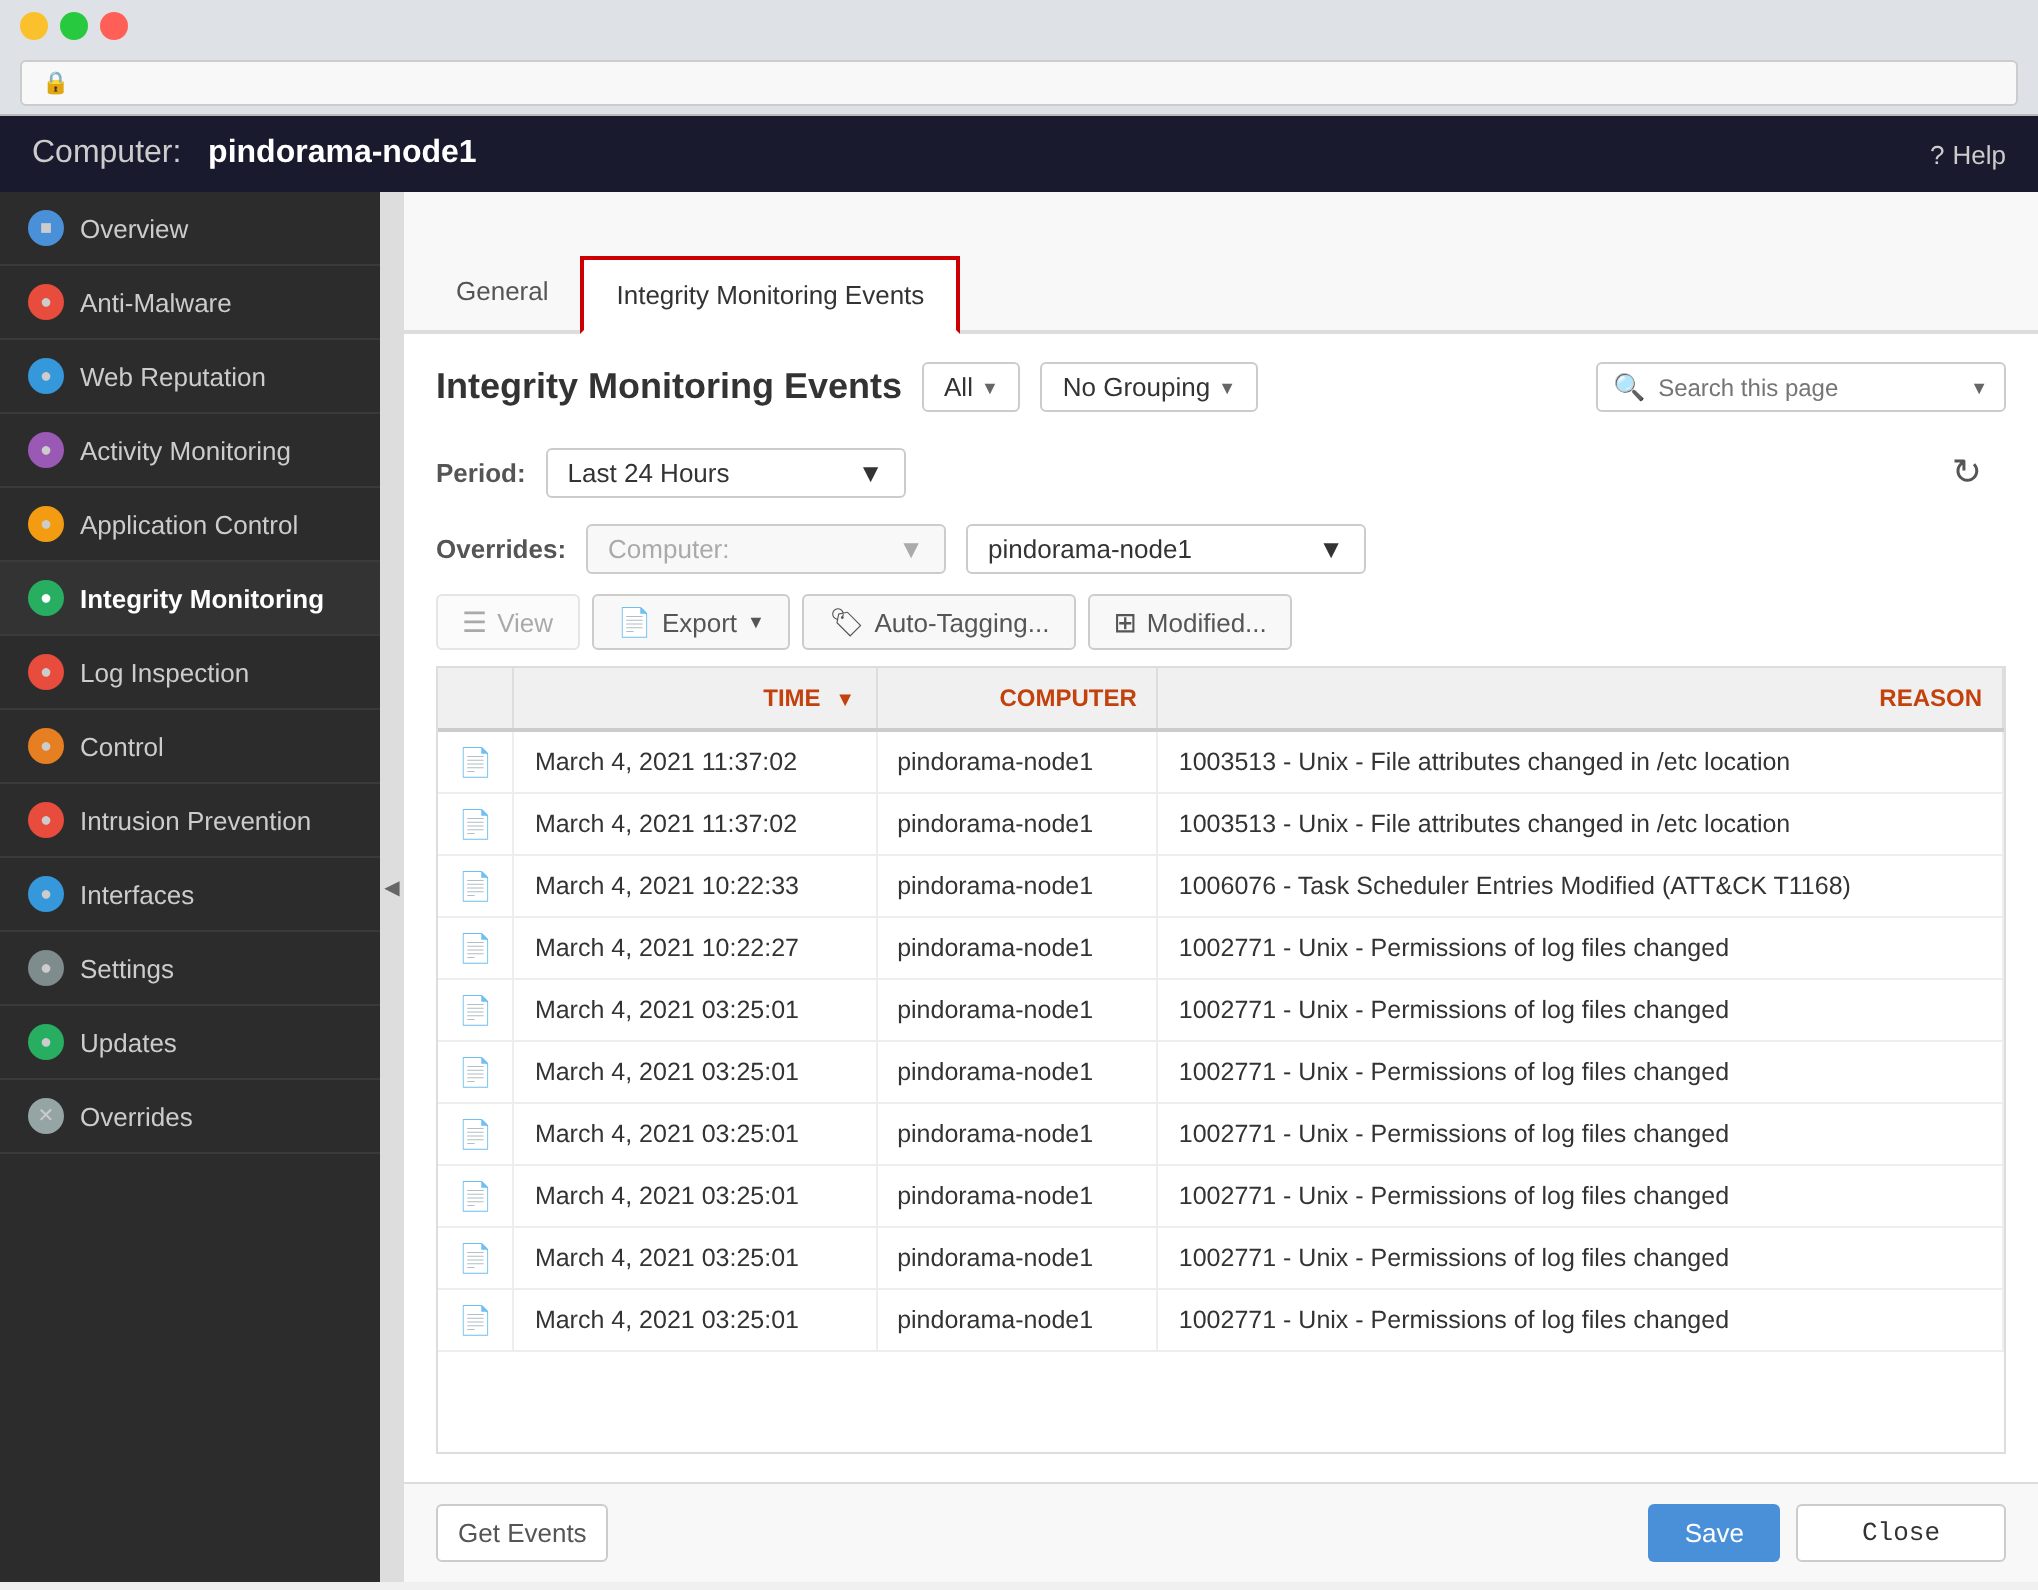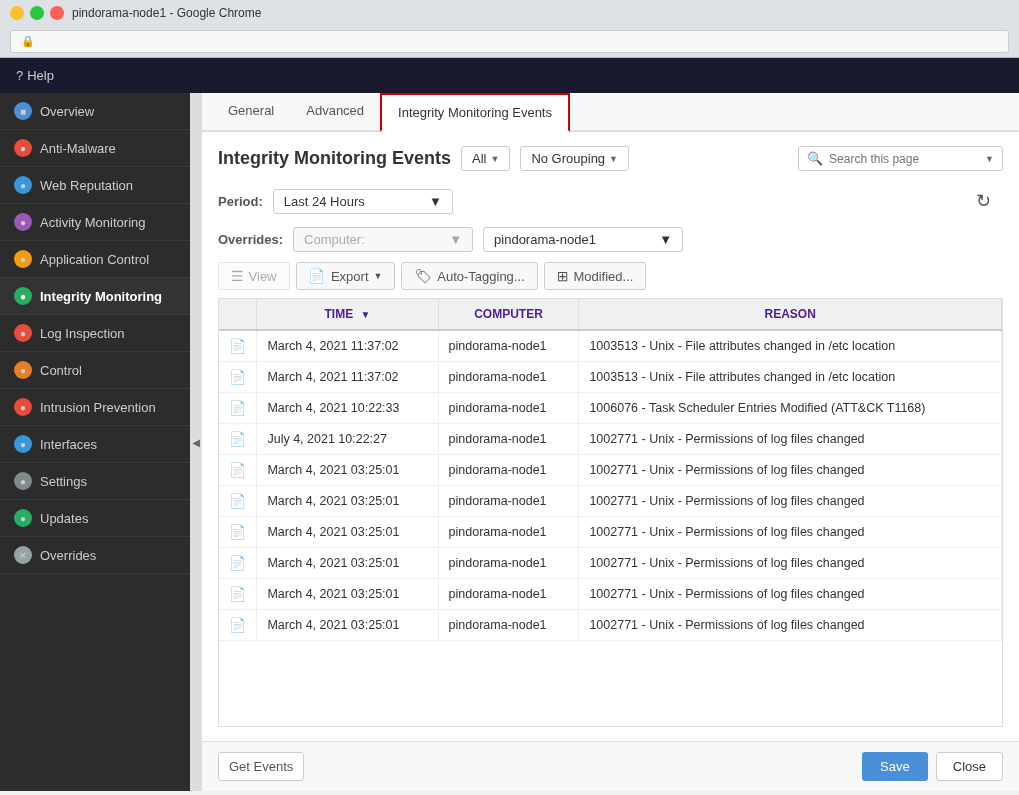--- a/index.html
+++ b/index.html
@@ -45,21 +45,21 @@
     .icon-interfaces { background: #3498db; }
     .icon-settings { background: #7f8c8d; }
     .icon-updates { background: #27ae60; }
     .icon-overrides { background: #95a5a6; }
 
     
     .content-area { flex: 1; background: white; display: flex; flex-direction: column; overflow: hidden; }
 
     
     .tabs-bar { display: flex; border-bottom: 2px solid #ddd; background: #f8f8f8; padding: 0 10px; }
-    .tab { padding: 10px 16px; cursor: pointer; font-size: 13px; color: #555; border-bottom: 2px solid transparent; margin-bottom: -2px; }
+    .tab { padding: 10px 16px; cursor: pointer; font-size: 13px; color: #555; border-bottom: 2px solid transparent; margin-bottom: -2px; margin-top: 32px; }
     .tab.active { color: #333; border: 2px solid #cc0000; border-bottom: 2px solid white; background: white; font-weight: 500; }
 
     
     .panel-content { flex: 1; padding: 14px 16px; overflow: hidden; display: flex; flex-direction: column; }
 
     
     .title-row { display: flex; align-items: center; gap: 10px; margin-bottom: 14px; }
     .panel-title { font-size: 18px; font-weight: bold; color: #333; }
     .filter-btn { display: flex; align-items: center; gap: 4px; border: 1px solid #ccc; background: white; padding: 4px 10px; border-radius: 3px; cursor: pointer; font-size: 13px; color: #333; }
     .filter-btn .chevron { font-size: 9px; color: #666; }
@@ -79,57 +79,61 @@
 
     
     .action-row { display: flex; gap: 6px; margin-bottom: 8px; }
     .action-btn { display: flex; align-items: center; gap: 5px; border: 1px solid #ccc; background: #f8f8f8; padding: 5px 12px; border-radius: 3px; cursor: pointer; font-size: 13px; color: #555; }
     .action-btn.disabled { opacity: 0.5; cursor: default; }
     .action-btn .btn-icon { font-size: 14px; }
 
     
     .table-container { flex: 1; overflow: auto; border: 1px solid #ddd; position: relative; }
     table { width: 100%; border-collapse: collapse; font-size: 12.5px; }
-    thead th { background: #f0f0f0; border-bottom: 2px solid #ccc; border-right: 1px solid #ddd; padding: 8px 10px; text-align: center; font-weight: bold; color: #4c1d95; font-size: 12px; white-space: nowrap; position: sticky; top: 0; z-index: 2; }
+    thead th { background: #f0f0f0; border-bottom: 2px solid #ccc; border-right: 1px solid #ddd; padding: 8px 10px; text-align: right; font-weight: bold; color: #c2410c; font-size: 12px; white-space: nowrap; position: sticky; top: 0; z-index: 2; }
     tbody tr { border-bottom: 1px solid #eee; }
     tbody td { padding: 7px 10px; color: #333; border-right: 1px solid #eee; white-space: nowrap; }
     td.file-icon-cell { width: 30px; color: #666; }
 
     .sort-arrow { font-size: 10px; margin-left: 4px; }
 
     
     .bottom-bar { padding: 10px 16px; display: flex; justify-content: flex-end; gap: 8px; border-top: 1px solid #ddd; background: #f8f8f8; }
     .get-events-btn { background: white; border: 1px solid #ccc; border-radius: 3px; padding: 5px 10px; font-size: 13px; cursor: pointer; color: #555; margin-right: auto; }
     .save-btn { background: #4a90d9; color: white; border: none; border-radius: 3px; padding: 6px 18px; font-size: 13px; cursor: pointer; }
-    .close-btn-bottom { background: white; border: 1px solid #ccc; border-radius: 3px; padding: 6px 16px; font-size: 13px; cursor: pointer; color: #333; }
+    .close-btn-bottom { background: white; border: 1px solid #ccc; border-radius: 3px; padding: 6px 32px; font-size: 13px; cursor: pointer; color: #333; font-family: Liberation Mono, monospace; }
 
     
     .collapse-handle { width: 12px; background: #ddd; display: flex; align-items: center; justify-content: center; cursor: pointer; flex-shrink: 0; }
     .collapse-handle span { font-size: 10px; color: #666; }
   </style>
 </head>
 <body>
 
 <div class="browser-chrome">
   <div class="browser-title-bar">
     <div class="browser-controls">
       <button class="browser-btn minimize"></button>
       <button class="browser-btn maximize"></button>
       <button class="browser-btn close-btn"></button>
     </div>
-    <span class="browser-title-text">pindorama-node1 - Google Chrome</span>
   </div>
   <div class="browser-address-bar">
     <span class="lock-icon">🔒</span>
   </div>
 </div>
 
 <div class="app-container">
 
   <div class="app-header">
+    <div style="font-size:16px;">
+      <span style="font-weight:normal;color:#ccc;">Computer:</span>
+      &nbsp;
+      <span style="font-weight:bold;color:white;">pindorama-node1</span>
+    </div>
     <div class="help-btn">
       <span>?</span>
       <span>Help</span>
     </div>
   </div>
 
   <div class="main-layout">
 
     <div class="sidebar">
       <div class="sidebar-item">
@@ -188,23 +192,20 @@
 
     <div class="collapse-handle">
       <span>◀</span>
     </div>
 
     <div class="content-area">
 
       <div class="tabs-bar">
         <div class="tab">
           <span>General</span>
-        </div>
-        <div class="tab">
-          <span>Advanced</span>
         </div>
         <div class="tab active">
           <span>Integrity Monitoring Events</span>
         </div>
       </div>
 
       <div class="panel-content">
 
         <div class="title-row">
           <h2 class="panel-title">Integrity Monitoring Events</h2>
@@ -295,21 +296,21 @@
     <td>1003513 - Unix - File attributes changed in /etc location</td>
   </tr>
                 <tr>
     <td class="file-icon-cell" style="color:#666;font-size:14px;">📄</td>
     <td>March 4, 2021 10:22:33</td>
     <td>pindorama-node1</td>
     <td>1006076 - Task Scheduler Entries Modified (ATT&amp;CK T1168)</td>
   </tr>
                 <tr>
     <td class="file-icon-cell" style="color:#666;font-size:14px;">📄</td>
-    <td>July 4, 2021 10:22:27</td>
+    <td>March 4, 2021 10:22:27</td>
     <td>pindorama-node1</td>
     <td>1002771 - Unix - Permissions of log files changed</td>
   </tr>
                 <tr>
     <td class="file-icon-cell" style="color:#666;font-size:14px;">📄</td>
     <td>March 4, 2021 03:25:01</td>
     <td>pindorama-node1</td>
     <td>1002771 - Unix - Permissions of log files changed</td>
   </tr>
                 <tr>

